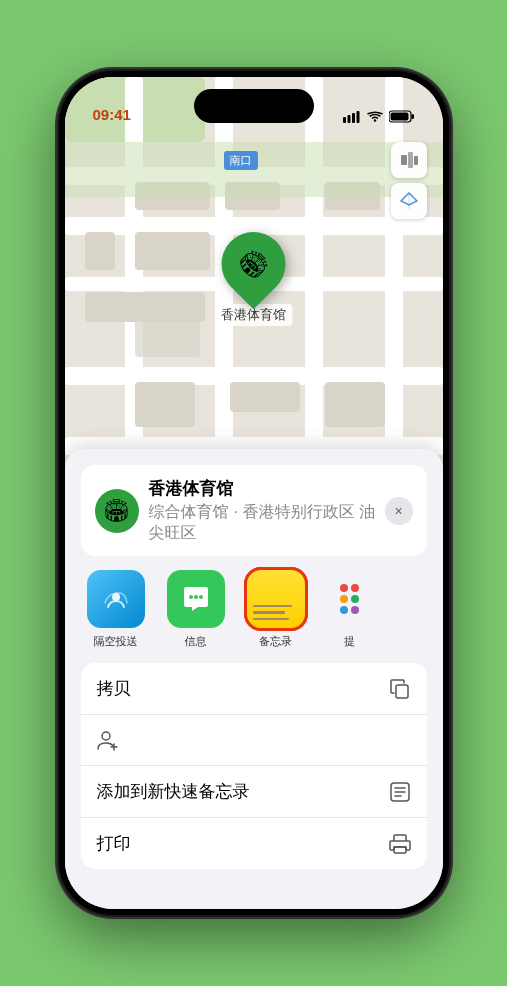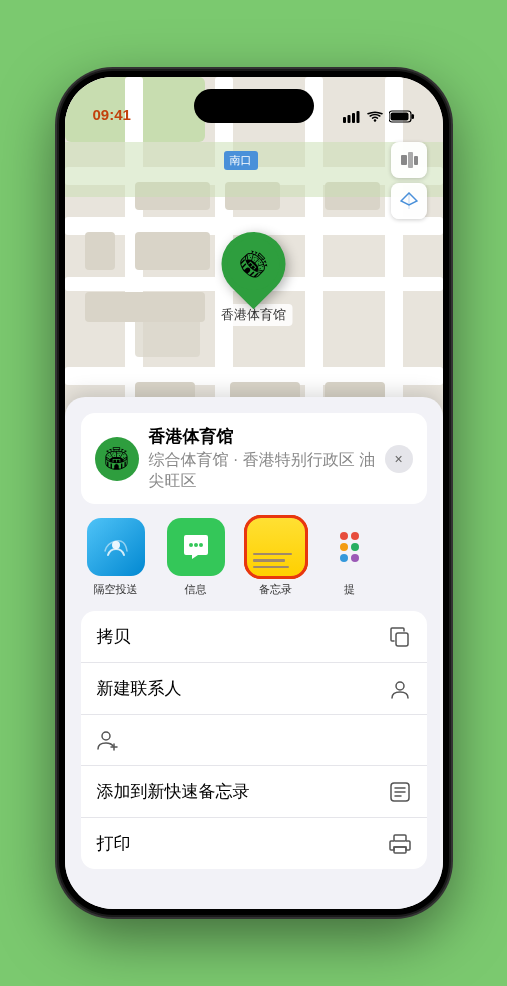--- a/index.html
+++ b/index.html
@@ -488,27 +488,20 @@
       <div class="action-list">
 
         <div class="action-item">
           <span class="action-label">拷贝</span>
           <svg width="22" height="22" viewBox="0 0 22 22" fill="none">
             <rect x="7" y="7" width="12" height="13" rx="2" stroke="#555" stroke-width="1.5"></rect>
             <path d="M5 15 L3 15 Q2 15 2 14 L2 3 Q2 2 3 2 L14 2 Q15 2 15 3 L15 5" stroke="#555" stroke-width="1.5" fill="none" stroke-linecap="round"></path>
           </svg>
         </div>
 
-        <div class="action-item">
-          <span class="action-label">新建联系人</span>
-          <svg width="22" height="22" viewBox="0 0 22 22" fill="none">
-            <circle cx="11" cy="8" r="4" stroke="#555" stroke-width="1.5"></circle>
-            <path d="M3 20 Q3 14 11 14 Q19 14 19 20" stroke="#555" stroke-width="1.5" stroke-linecap="round" fill="none"></path>
-          </svg>
-        </div>
 
         <div class="action-item">
           <svg width="22" height="22" viewBox="0 0 22 22" fill="none">
             <circle cx="9" cy="7" r="4" stroke="#555" stroke-width="1.5"></circle>
             <path d="M1 20 Q1 14 9 14 Q14 14 16 17" stroke="#555" stroke-width="1.5" stroke-linecap="round" fill="none"></path>
             <path d="M17 15 L17 21 M14 18 L20 18" stroke="#555" stroke-width="1.5" stroke-linecap="round"></path>
           </svg>
         </div>
 
         <div class="action-item">

